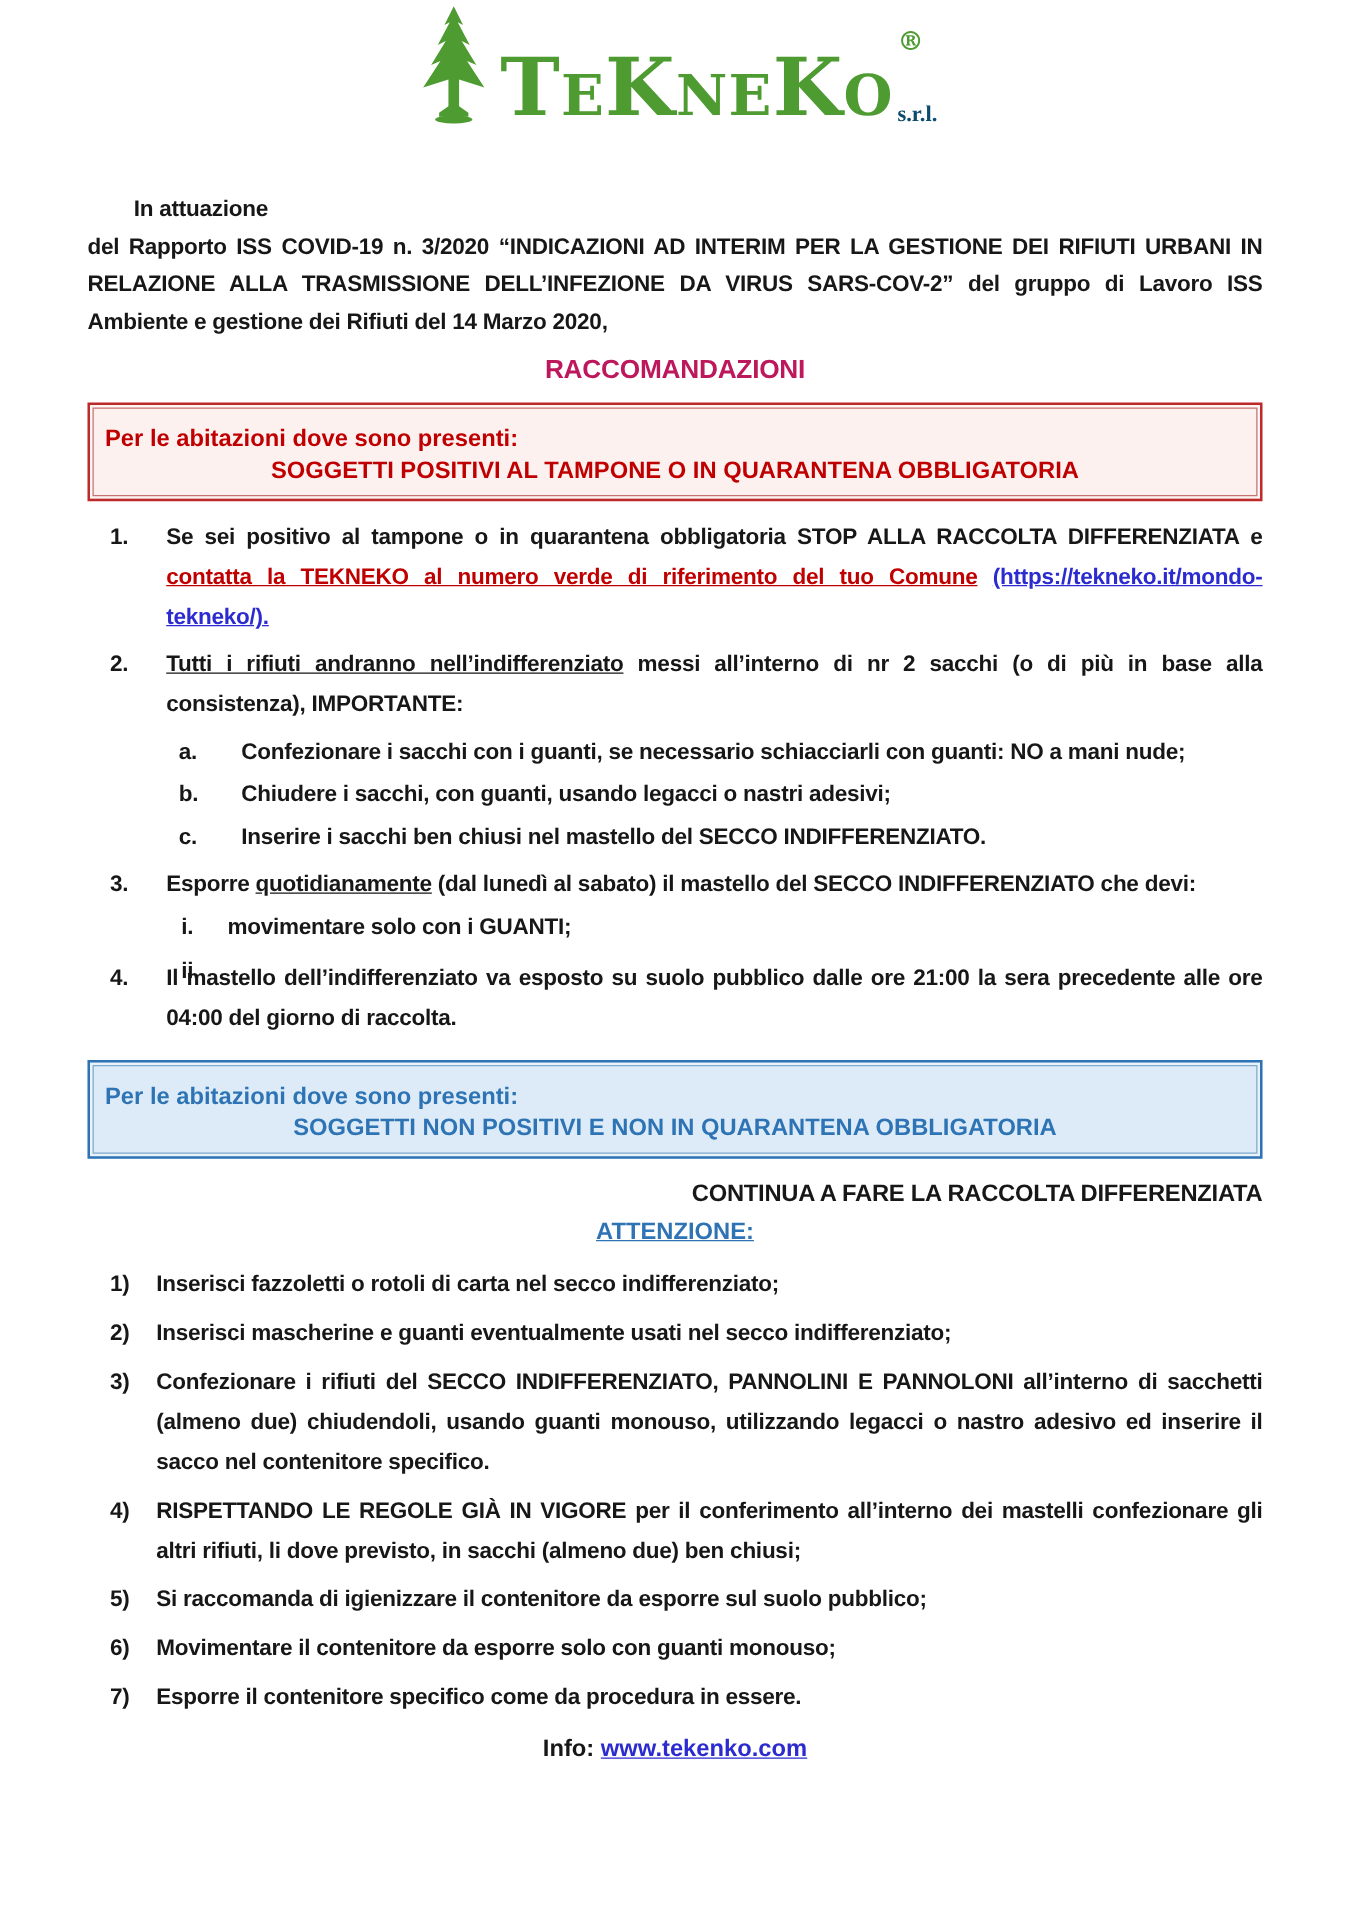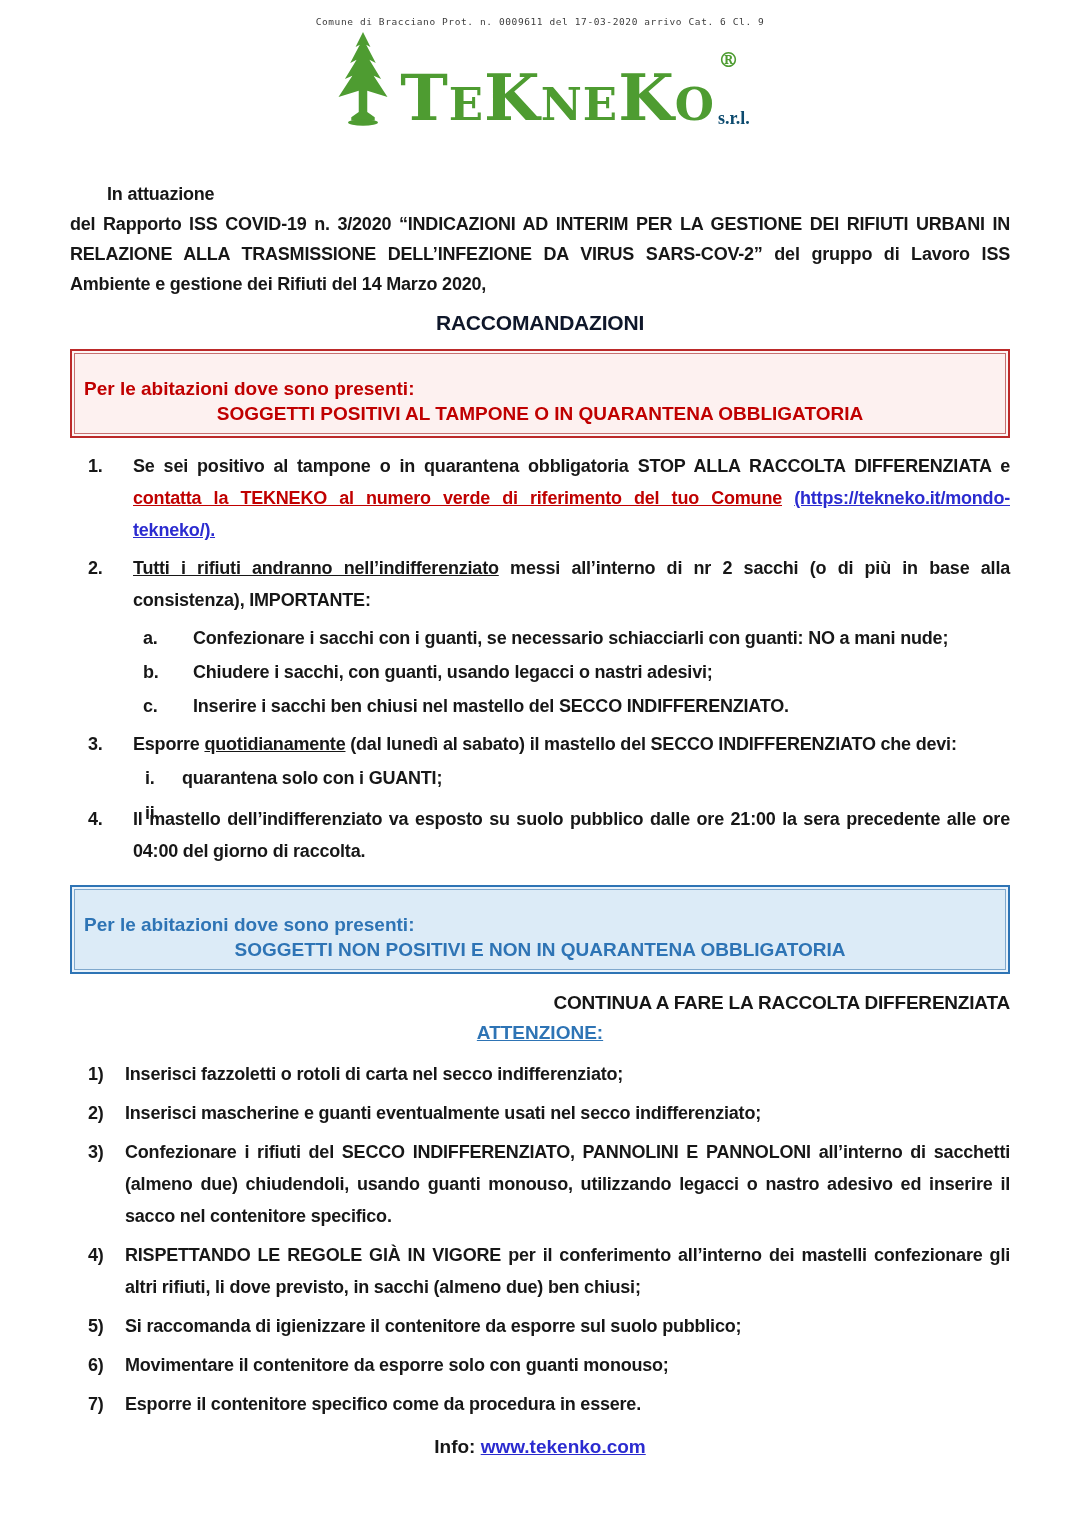--- a/index.html
+++ b/index.html
@@ -23,24 +23,24 @@
     font-family:"DejaVu Serif", serif; font-weight:bold; font-variant:small-caps;
     color:#4e9c31; font-size:64px; line-height:.95; letter-spacing:1px;
   }
   .logo-suffix-col { display:inline-flex; flex-direction:column; justify-content:space-between; height:80px; margin-left:3px; padding-bottom:2px; }
   .reg  { font-family:"DejaVu Serif", serif; font-weight:bold; color:#4e9c31; font-size:21px; line-height:1; }
   .srl  { font-family:Liberation Serif, serif; font-weight:bold; color:#0c4a6e; font-size:18px; line-height:1; }
 
   .intro { margin-top:50px; font-weight:bold; font-size:18px; line-height:1.67; text-align:justify; letter-spacing:-.2px; }
   .intro .first-line { display:block;margin-left:37px; }
 
-  .doc-title { margin-top:12px; text-align:center; font-size:21px; font-weight:bold; color:#0f172a; letter-spacing:-.2px; }
+  .doc-title { margin-top:12px; text-align:center; font-size:21px; font-weight:bold; color:#be185d; letter-spacing:-.2px; }
 
   .alert-box {
-    margin-top:14px; padding:27px 12px 11px;
+    margin-top:14px; padding:17px 12px 11px;
     border:2px solid; 
   }
   .alert-box.red  { border-color:#bc2a2a; background:#fdf1f0; color:#c00000;
     box-shadow: inset 0 0 0 2px #fdf6f5, inset 0 0 0 3px #c77070; }
   .alert-box.blue { border-color:#2e74b5; background:#dcebf7; color:#2e74b5;
     box-shadow: inset 0 0 0 2px #eaf3fb, inset 0 0 0 3px #7fa8cd; }
   .box-line1 { font-size:19px; font-weight:bold; text-align:left; }
   .box-line2 { font-size:19px; font-weight:bold; text-align:center; margin-top:3px; }
 
   .dlist { margin-top:12px; font-weight:bold; font-size:18px; letter-spacing:-.2px; }
@@ -62,21 +62,20 @@
   .attention { margin-top:8px; text-align:center; font-size:19px; font-weight:bold; color:#2e74b5; text-decoration:underline; }
   .list2-wrap { margin-top:14px; }
 
   .footer { margin-top:16px; text-align:center; font-size:19px; font-weight:bold; }
 </style>
 </head>
 <body>
 
 <div class="page">
 
-  <div class="prot-line">Comune di Bracciano Prot. n. 0009611 del 17-03-2020 arrivo Cat. 6 Cl. 9</div>
 
   <div class="logo-row">
     <svg class="tree-svg" viewBox="0 0 60 92">
       <path fill="#4e9c31" d="M30,1 L37,15 L33,13 L42,30 L36,27 L47,45 L40,42 L53,62 L34,56
                L34,76 L41,81 L41,84 L19,84 L19,81 L26,76 L26,56 L7,62 L20,42 L13,45
                L24,27 L18,30 L27,13 L23,15 Z"></path>
       <ellipse cx="30" cy="86" rx="14" ry="3" fill="#4e9c31"></ellipse>
     </svg>
     <span class="brand">TeKneKo</span>
     <span class="logo-suffix-col">
@@ -127,21 +126,21 @@
 
     <div class="li" style="margin-bottom:2px;">
       <span class="num">3.</span>
       <span>Esporre</span>
       <span class="black-ul">quotidianamente</span>
       <span>(dal lunedì al sabato) il mastello del SECCO INDIFFERENZIATO che devi:</span>
     </div>
 
     <div class="li sub-rom">
       <span class="num">i.</span>
-      <span>quarantena solo con i GUANTI;</span>
+      <span>movimentare solo con i GUANTI;</span>
     </div>
     <div class="li sub-rom" style="margin-bottom:8px;">
       <span class="num">ii.</span>
     </div>
 
     <div class="li">
       <span class="num">4.</span>
       <span>Il mastello dell’indifferenziato va esposto su suolo pubblico dalle ore 21:00 la sera precedente alle ore 04:00 del giorno di raccolta.</span>
     </div>
   </div>

